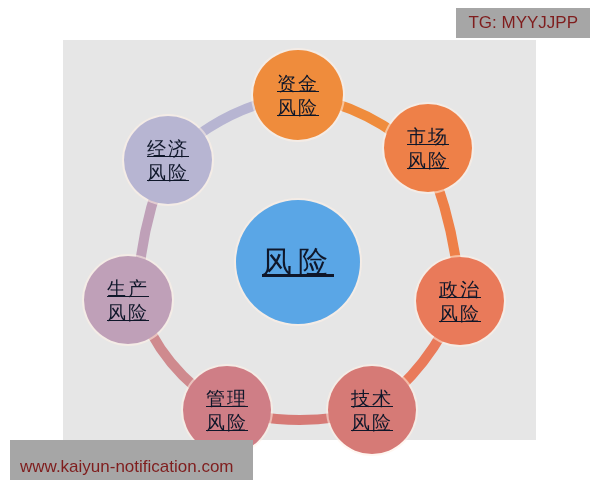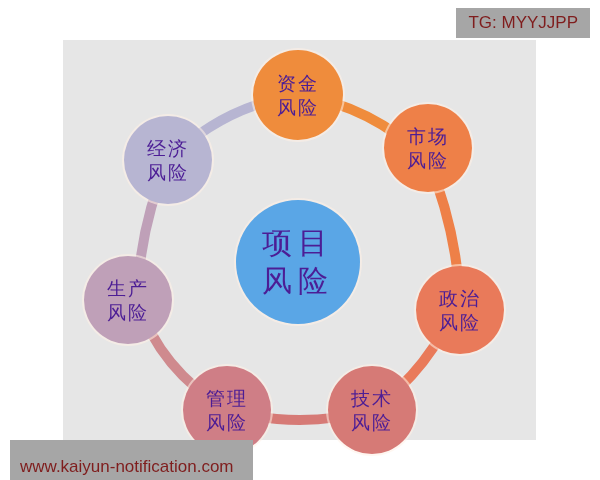--- a/index.html
+++ b/index.html
@@ -1,22 +1,22 @@
 <!DOCTYPE html>
 <html><head>
 <meta charset="utf-8">
 <style>
   html, body { margin: 0; padding: 0; }
   body { width: 600px; height: 480px; background: #ffffff; position: relative; overflow: hidden;
          font-family: "DejaVu Sans", sans-serif; }
   .panel { position: absolute; left: 63px; top: 40px; width: 473px; height: 400px; background: #e6e6e6; }
   svg.ring { position: absolute; left: 0; top: 0; }
   .node { position: absolute; border-radius: 50%; display: flex; flex-direction: column;
-          align-items: center; justify-content: center; color: #4c1d95; box-sizing: border-box;
-          box-shadow: 0 0 0 2px rgba(255,240,230,0.55); }
+          align-items: center; justify-content: center; color: #0f172a; box-sizing: border-box;
+          box-shadow: 0 0 0 2px rgba(255,240,230,0.55); text-decoration: underline; }
   .node span { display: block; font-size: 19px; line-height: 24px; letter-spacing: 2px; }
   .center span { font-size: 30px; line-height: 38px; letter-spacing: 6px; }
   .badge { position: absolute; background: #a6a6a6; color: #7f1d1d; font-family: "Liberation Sans", sans-serif; }
   .tg { right: 10px; top: 8px; height: 30px; padding: 0 12px; font-size: 17px; line-height: 30px; }
   .url { left: 10px; top: 440px; height: 30px; padding: 12px 10px; font-size: 17px; line-height: 30px; width: 223px; }
 </style>
 </head>
 <body>
 
 <div class="panel"></div>
@@ -25,35 +25,34 @@
   <path d="M298,95 Q370,105 428,160" stroke="#ef8c3c" stroke-width="10" fill="none"></path>
   <path d="M428,160 Q455,225 460,297" stroke="#ee8048" stroke-width="10" fill="none"></path>
   <path d="M460,297 Q430,370 372,410" stroke="#e97a5a" stroke-width="10" fill="none"></path>
   <path d="M372,410 Q300,430 227,410" stroke="#d67a76" stroke-width="10" fill="none"></path>
   <path d="M227,410 Q160,370 137,300" stroke="#cf8a8e" stroke-width="10" fill="none"></path>
   <path d="M137,300 Q140,225 168,160" stroke="#bfa0b8" stroke-width="10" fill="none"></path>
   <path d="M168,160 Q225,105 298,95" stroke="#b7b5d2" stroke-width="10" fill="none"></path>
 </svg>
 
 <div class="node center" style="left:236px; top:200px; width:124px; height:124px; background:#5aa6e6;">
-  <span>项目</span>
   <span>风险</span>
 </div>
 
 <div class="node" style="left:253px; top:50px; width:90px; height:90px; background:#ef8c3c;">
   <span>资金</span>
   <span>风险</span>
 </div>
 
 <div class="node" style="left:384px; top:104px; width:88px; height:88px; background:#ee8048;align-items:center;">
   <span>市场</span>
   <span>风险</span>
 </div>
 
-<div class="node" style="left:416px; top:266px; width:88px; height:88px; background:#e97a5a;">
+<div class="node" style="left:416px; top:257px; width:88px; height:88px; background:#e97a5a;">
   <span>政治</span>
   <span>风险</span>
 </div>
 
 <div class="node" style="left:328px; top:366px; width:88px; height:88px; background:#d67a76;">
   <span>技术</span>
   <span>风险</span>
 </div>
 
 <div class="node" style="left:183px; top:366px; width:88px; height:88px; background:#cf7e86;">

